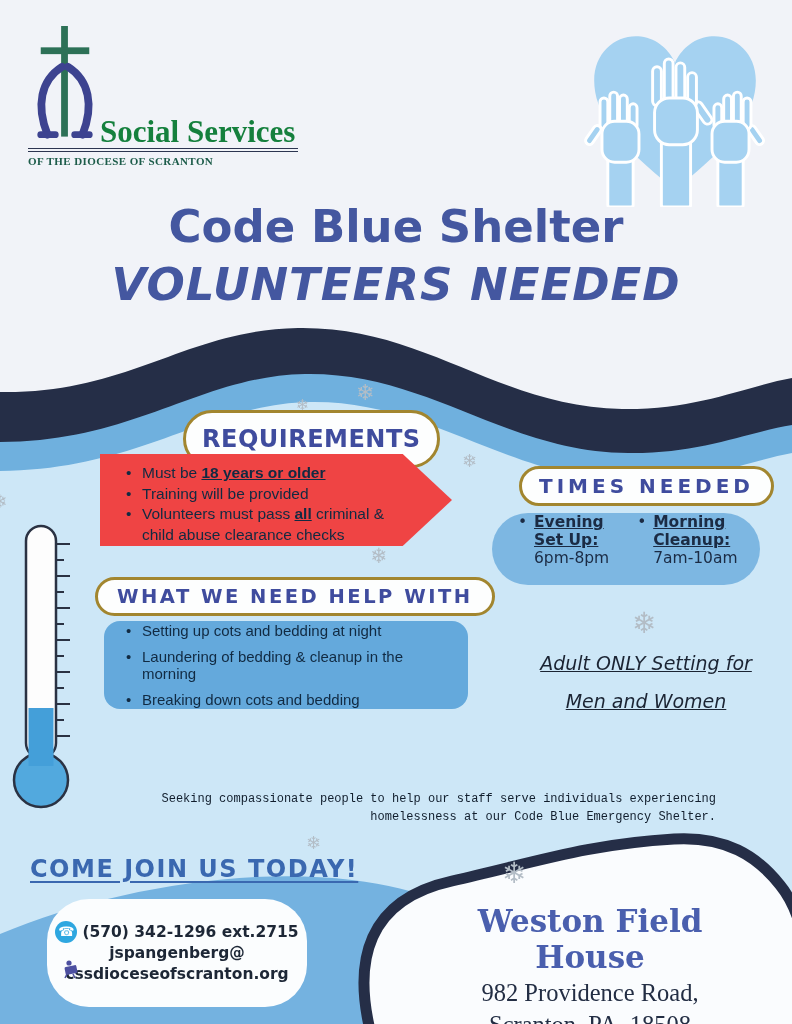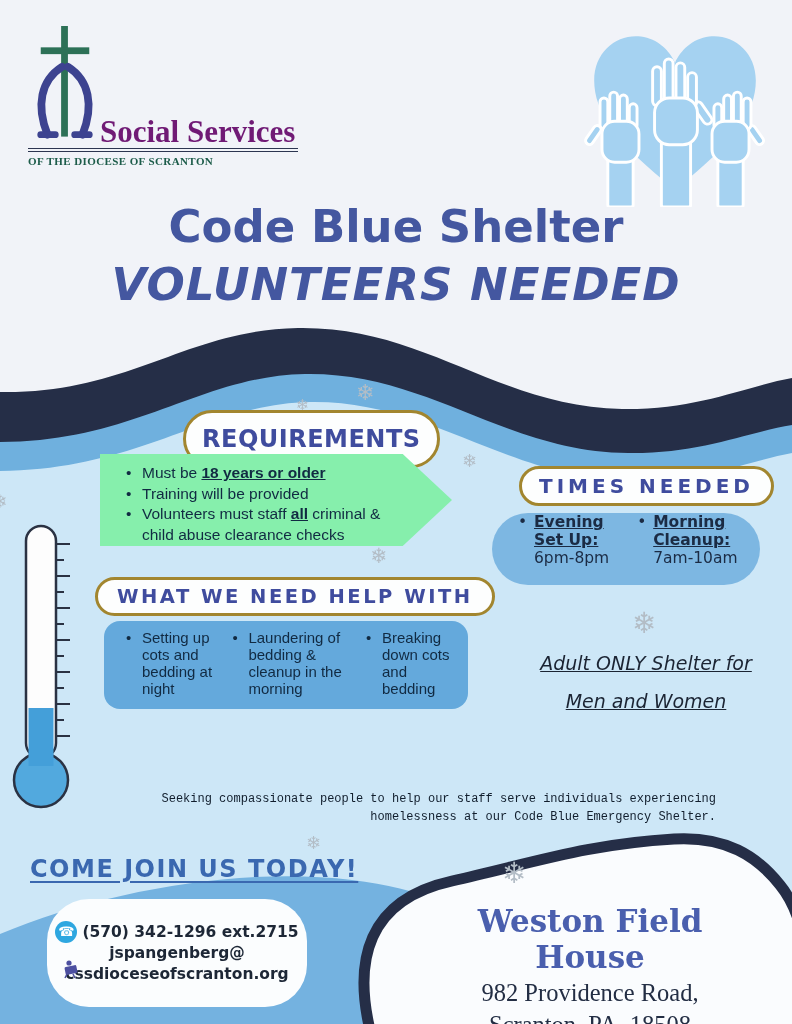--- a/index.html
+++ b/index.html
@@ -7,21 +7,21 @@
   .page {
     position:relative; width:792px; height:1024px; overflow:hidden;
     background:#f1f3f8; font-family:"DejaVu Sans", sans-serif;
   }
   .bg-svg { position:absolute; left:0; top:0; width:792px; height:1024px; }
 
   
   .logo { position:absolute; left:28px; top:24px; width:272px; height:152px; }
   .logo-cross { position:absolute; left:2px; top:2px; }
   .logo-name1 { position:absolute; left:72px; top:58px; font-family:"Liberation Serif", serif; font-weight:bold; font-size:31px; color:#3d4390; }
-  .logo-name2 { position:absolute; left:72px; top:90px; font-family:"Liberation Serif", serif; font-weight:bold; font-size:31px; color:#701a75; }
+  .logo-name2 { position:absolute; left:72px; top:90px; font-family:"Liberation Serif", serif; font-weight:bold; font-size:31px; color:#15803d; }
   .logo-rule { position:absolute; left:0; top:124px; width:270px; height:4px; border-top:1.5px solid #2c3550; border-bottom:1.5px solid #2c3550; }
   .logo-tagline { position:absolute; left:0; top:131px; width:270px; font-family:"Liberation Serif", serif; font-weight:bold; font-size:11px; letter-spacing:0.4px; color:#1d5c4a; white-space:nowrap; }
 
   
   .hands { position:absolute; left:578px; top:22px; }
 
   
   .title { position:absolute; left:0; top:200px; width:792px; text-align:center; color:#4457a0; }
   .title-l1 { font-size:45px; font-weight:bold; }
   .title-l2 { font-size:45px; font-weight:bold; font-style:italic; letter-spacing:1px; margin-top:5px; }
@@ -31,21 +31,21 @@
     position:absolute; background:#fdfefe; border:3.5px solid #a2862f; border-radius:40px;
     color:#3f4c9e; font-weight:bold; white-space:nowrap; text-align:center;
   }
   .pill-req  { left:183px; top:410px; font-size:24px; letter-spacing:0.5px; padding:12px 16px; }
   .pill-times{ left:519px; top:466px; font-size:20px; letter-spacing:4px;  padding:5px 17px; }
   .pill-help { left:95px;  top:577px; font-size:19.5px; letter-spacing:2.5px; padding:5px 19px; }
 
   
   .req-box {
     position:absolute; left:100px; top:454px; width:352px; height:92px;
-    background:#86efac; clip-path:polygon(0 0, 86% 0, 100% 50%, 86% 100%, 0 100%);
+    background:#ef4444; clip-path:polygon(0 0, 86% 0, 100% 50%, 86% 100%, 0 100%);
     padding:9px 52px 8px 26px; color:#112a42;
     font-family:"Liberation Sans", sans-serif; font-size:15.5px; line-height:1.33;
   }
   .bullet { list-style:none; position:relative; padding-left:16px; }
   .bullet::before { content:"•"; position:absolute; left:0; top:0; }
   .u { text-decoration:underline; font-weight:bold; }
 
   
   .times-box {
     position:absolute; left:492px; top:513px; width:268px; height:72px;
@@ -53,21 +53,21 @@
     display:flex; flex-direction:row; justify-content:center; gap:7px;
     padding-left:26px; font-size:15.5px;
   }
   .times-box .lbl { font-weight:bold; text-decoration:underline; }
 
   
   .help-box {
     position:absolute; left:104px; top:621px; width:364px; height:88px;
     background:#64a9dc; border-radius:16px; color:#112a42;
     font-family:"Liberation Sans", sans-serif; font-size:15px;
-    display:flex; flex-direction:row; justify-content:center; gap:9px;
+    display:flex; flex-direction:column; justify-content:center; gap:9px;
     padding:8px 12px 8px 22px;
   }
 
   
   .adult { position:absolute; left:518px; top:652px; width:256px; text-align:center;
     font-style:italic; font-size:19px; color:#1b2433; }
   .adult div { text-decoration:underline; margin-bottom:16px; }
 
   
   .winter { position:absolute; left:0; top:734px; width:792px; text-align:center;
@@ -192,38 +192,38 @@
       <line x1="52" y1="192" x2="66" y2="192"></line>
         <line x1="52" y1="208" x2="60" y2="208"></line>
       <line x1="52" y1="224" x2="66" y2="224"></line>
     </g>
   </svg>
 
   <div class="pill pill-req">REQUIREMENTS</div>
   <ul class="req-box">
     <li class="bullet"><span>Must be </span><span class="u">18 years or older</span><span></span></li>
     <li class="bullet"><span>Training will be provided</span><span class="u"></span><span></span></li>
-    <li class="bullet"><span>Volunteers must staff </span><span class="u">all</span><span> criminal &amp; child abuse clearance checks</span></li>
+    <li class="bullet"><span>Volunteers must pass </span><span class="u">all</span><span> criminal &amp; child abuse clearance checks</span></li>
   </ul>
 
   <div class="pill pill-times">TIMES NEEDED</div>
   <div class="times-box">
     <div class="bullet"><span class="lbl">Evening Set Up:</span> <span>6pm-8pm</span></div>
     <div class="bullet"><span class="lbl">Morning Cleanup:</span> <span>7am-10am</span></div>
   </div>
 
   <div class="pill pill-help">WHAT WE NEED HELP WITH</div>
   <div class="help-box">
     <div class="bullet">Setting up cots and bedding at night</div>
     <div class="bullet">Laundering of bedding &amp; cleanup in the morning</div>
     <div class="bullet">Breaking down cots and bedding</div>
   </div>
 
   <div class="adult">
-    <div>Adult ONLY Shelter for</div>
+    <div>Adult ONLY Setting for</div>
     <div>Men and Women</div>
   </div>
 
 
   <div class="pitch">Seeking compassionate people to help our staff serve individuals experiencing homelessness at our Code Blue Emergency Shelter.</div>
 
   <div class="cta">COME JOIN US TODAY!</div>
 
   <div class="card">
     <div class="phone-row">

